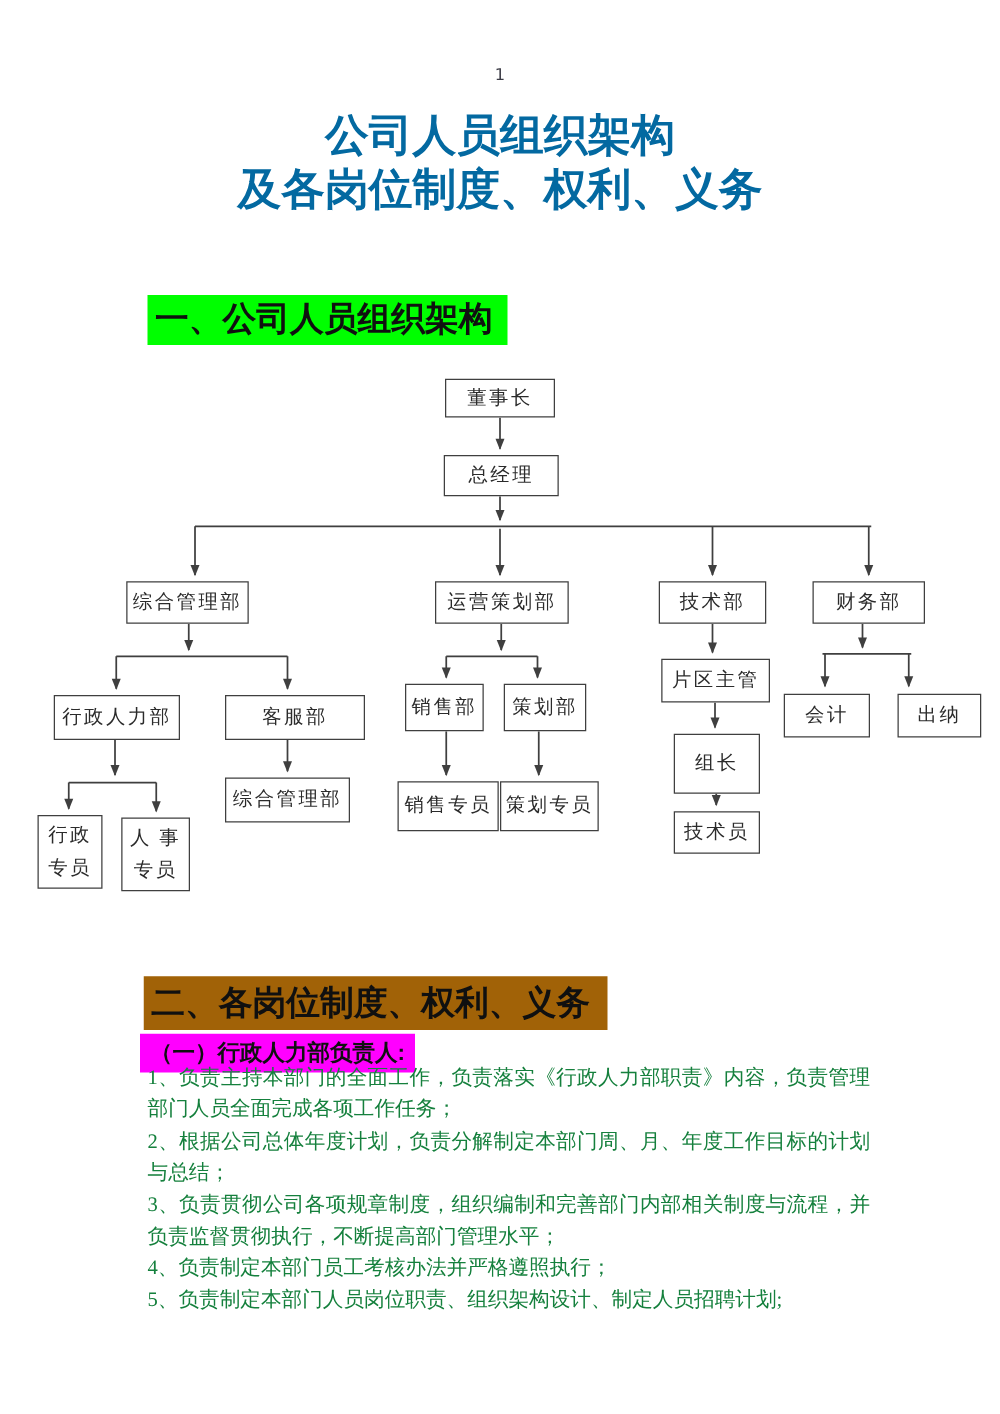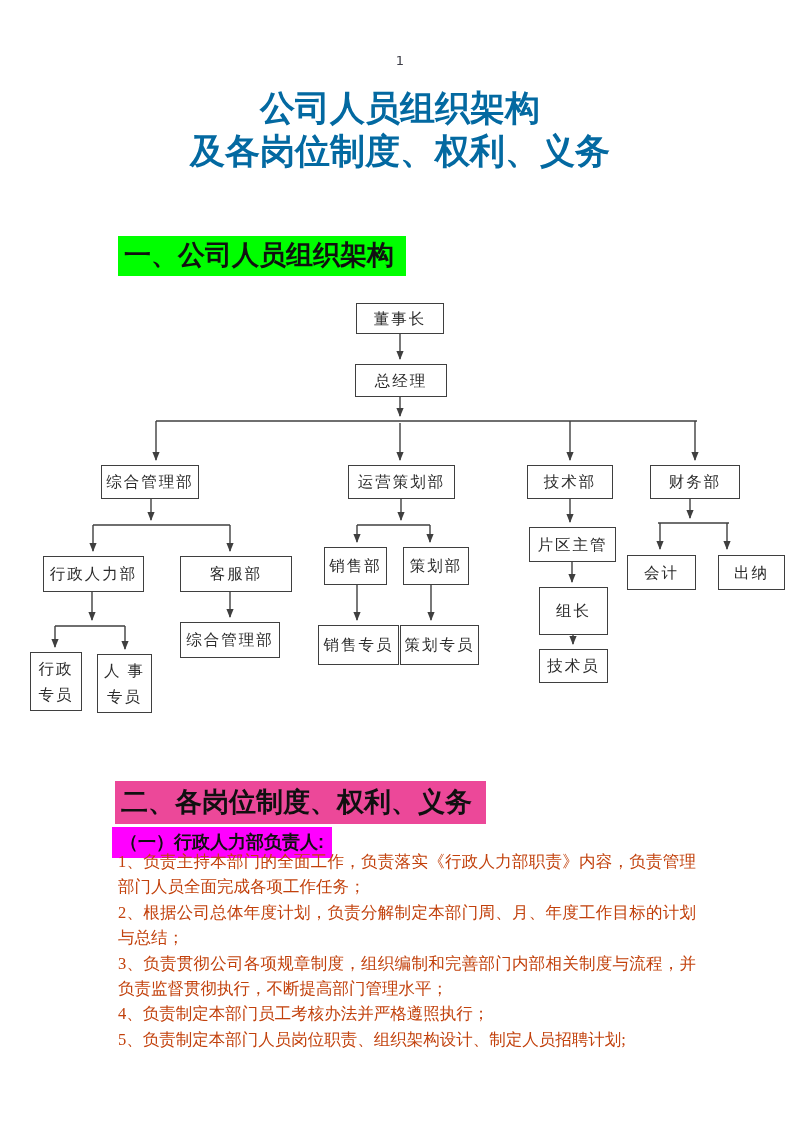--- a/index.html
+++ b/index.html
@@ -34,21 +34,21 @@
   .org-node{
     position:absolute;box-sizing:border-box;
     border:1.5px solid #3f3f3f;background:#ffffff;
     display:flex;flex-direction:column;align-items:center;justify-content:center;
     font-size:15.5px;color:#2b2b2b;letter-spacing:2px;
     font-family:"Liberation Serif", serif;
     line-height:26px;white-space:nowrap;
   }
   .duties{
     position:absolute;left:118px;top:849px;width:578px;
-    font-size:16.5px;line-height:25.4px;color:#c2410c;
+    font-size:16.5px;line-height:25.4px;color:#15803d;
     text-align:justify;
   }
   .duties p{margin:0;padding:0;}
 </style>
 </head>
 <body>
 
 <div class="page">
 
   <div class="page-number">1</div>
@@ -154,21 +154,21 @@
         <span>策划专员</span>
       </div>
       <div class="org-node" style="left: 539px; top: 587px; width: 69px; height: 48px;">
         <span>组长</span>
       </div>
       <div class="org-node" style="left: 539px; top: 649px; width: 69px; height: 34px;">
         <span>技术员</span>
       </div>
     </div>
 
-  <div class="hl-heading heading-2" style="background-color: #ec4899;">二、各岗位制度、权利、义务</div>
+  <div class="hl-heading heading-2" style="background-color: #a16207;">二、各岗位制度、权利、义务</div>
 
   <div class="hl-heading heading-sub" style="background-color: rgb(255, 0, 255);">（一）行政人力部负责人:</div>
 
   <div class="duties">
       <p>1、负责主持本部门的全面工作，负责落实《行政人力部职责》内容，负责管理部门人员全面完成各项工作任务；</p>
       <p>2、根据公司总体年度计划，负责分解制定本部门周、月、年度工作目标的计划与总结；</p>
       <p>3、负责贯彻公司各项规章制度，组织编制和完善部门内部相关制度与流程，并负责监督贯彻执行，不断提高部门管理水平；</p>
       <p>4、负责制定本部门员工考核办法并严格遵照执行；</p>
       <p>5、负责制定本部门人员岗位职责、组织架构设计、制定人员招聘计划;</p>
     </div>

